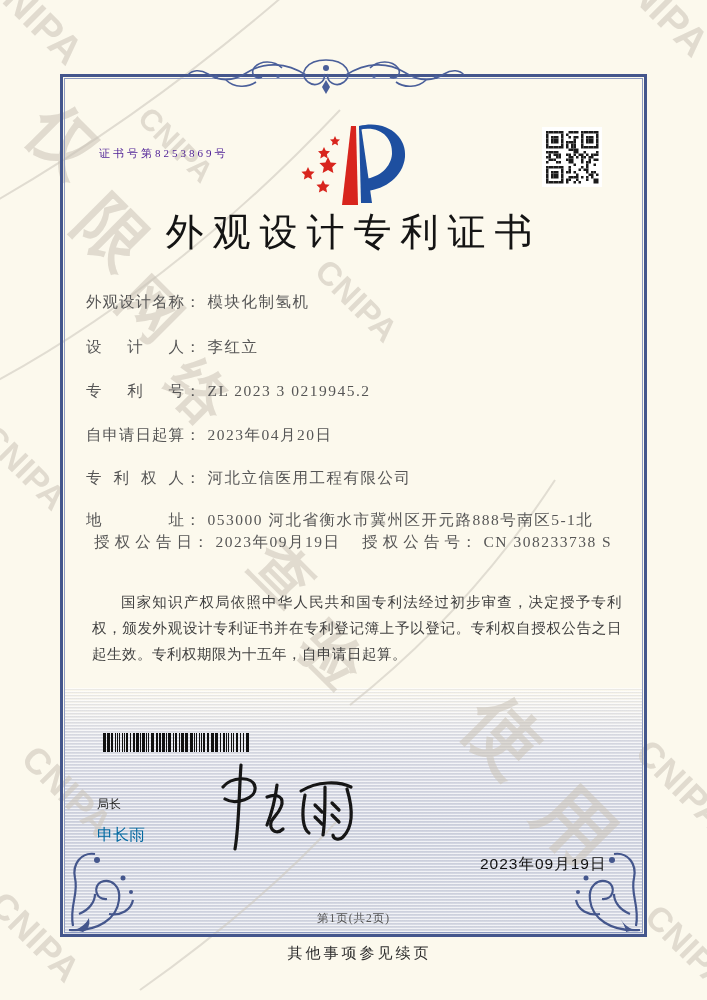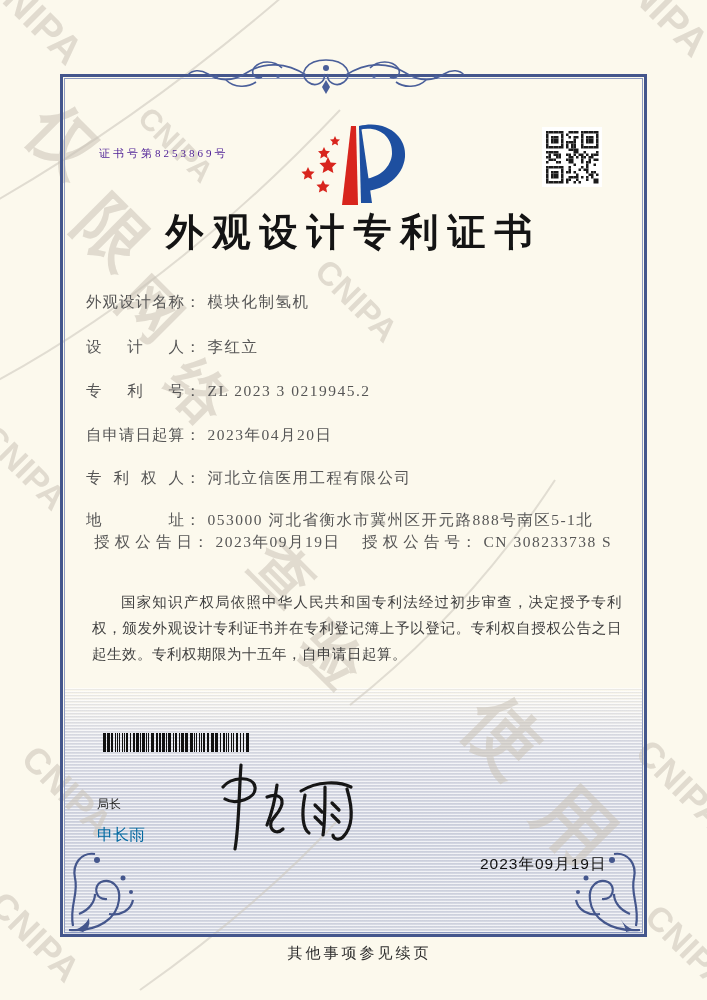--- a/index.html
+++ b/index.html
@@ -29,21 +29,21 @@
   .flourish{position:absolute;z-index:6;}
   .flourish.left{left:65px;top:844px;}
   .flourish.right{left:562px;top:844px;transform:scaleX(-1);}
 
   
   .content{position:absolute;inset:0;z-index:4;}
   .cert-no{position:absolute;left:99px;top:124px;font-size:11px;letter-spacing:3px;color:#4c1d95;margin-top:22px;}
   .logo{position:absolute;left:295px;top:117px;}
   .qr{position:absolute;left:542px;top:127px;width:60px;height:60px;background:#fff;}
   .title{position:absolute;left:0;right:0;top:207px;text-align:center;font-size:38px;
-         font-weight:bold;letter-spacing:9px;color:#141414;}
+         font-weight:normal;letter-spacing:9px;color:#141414;}
 
   .fields{position:absolute;left:86px;top:0;width:560px;}
   .frow{position:absolute;left:0;font-size:15.5px;color:#565656;letter-spacing:1px;white-space:nowrap;}
   .flabel{display:inline-block;width:99px;text-align:justify;text-align-last:justify;vertical-align:bottom;}
   .fcolon{margin-right:6px;}
   .fvalue{letter-spacing:1.5px;}
   .fgroup2{position:absolute;left:268px;top:0;}
 
   .paras{position:absolute;left:92px;top:589px;width:530px;}
   .paras p{margin:0 0 7px 0;font-size:14.5px;line-height:1.8;color:#3f3f3f;
@@ -468,16 +468,17 @@
         <path d="M 142 32 C 148 52 148 70 138 80 C 134 84 128 82 128 78"></path>
         <path d="M 120 30 C 120 50 120 66 118 78"></path>
         <path d="M 110 48 l 7 7"></path>
         <path d="M 127 46 l 7 7"></path>
         <path d="M 110 60 l 7 7"></path>
         <path d="M 127 58 l 7 7"></path>
       </g>
     </svg>
 
     <div class="issue-date">2023年09月19日</div>
+    <div class="page-info">第1页(共2页)</div>
     <div class="footer-note">其他事项参见续页</div>
   </div>
 
 </div>
 
 </body></html>

